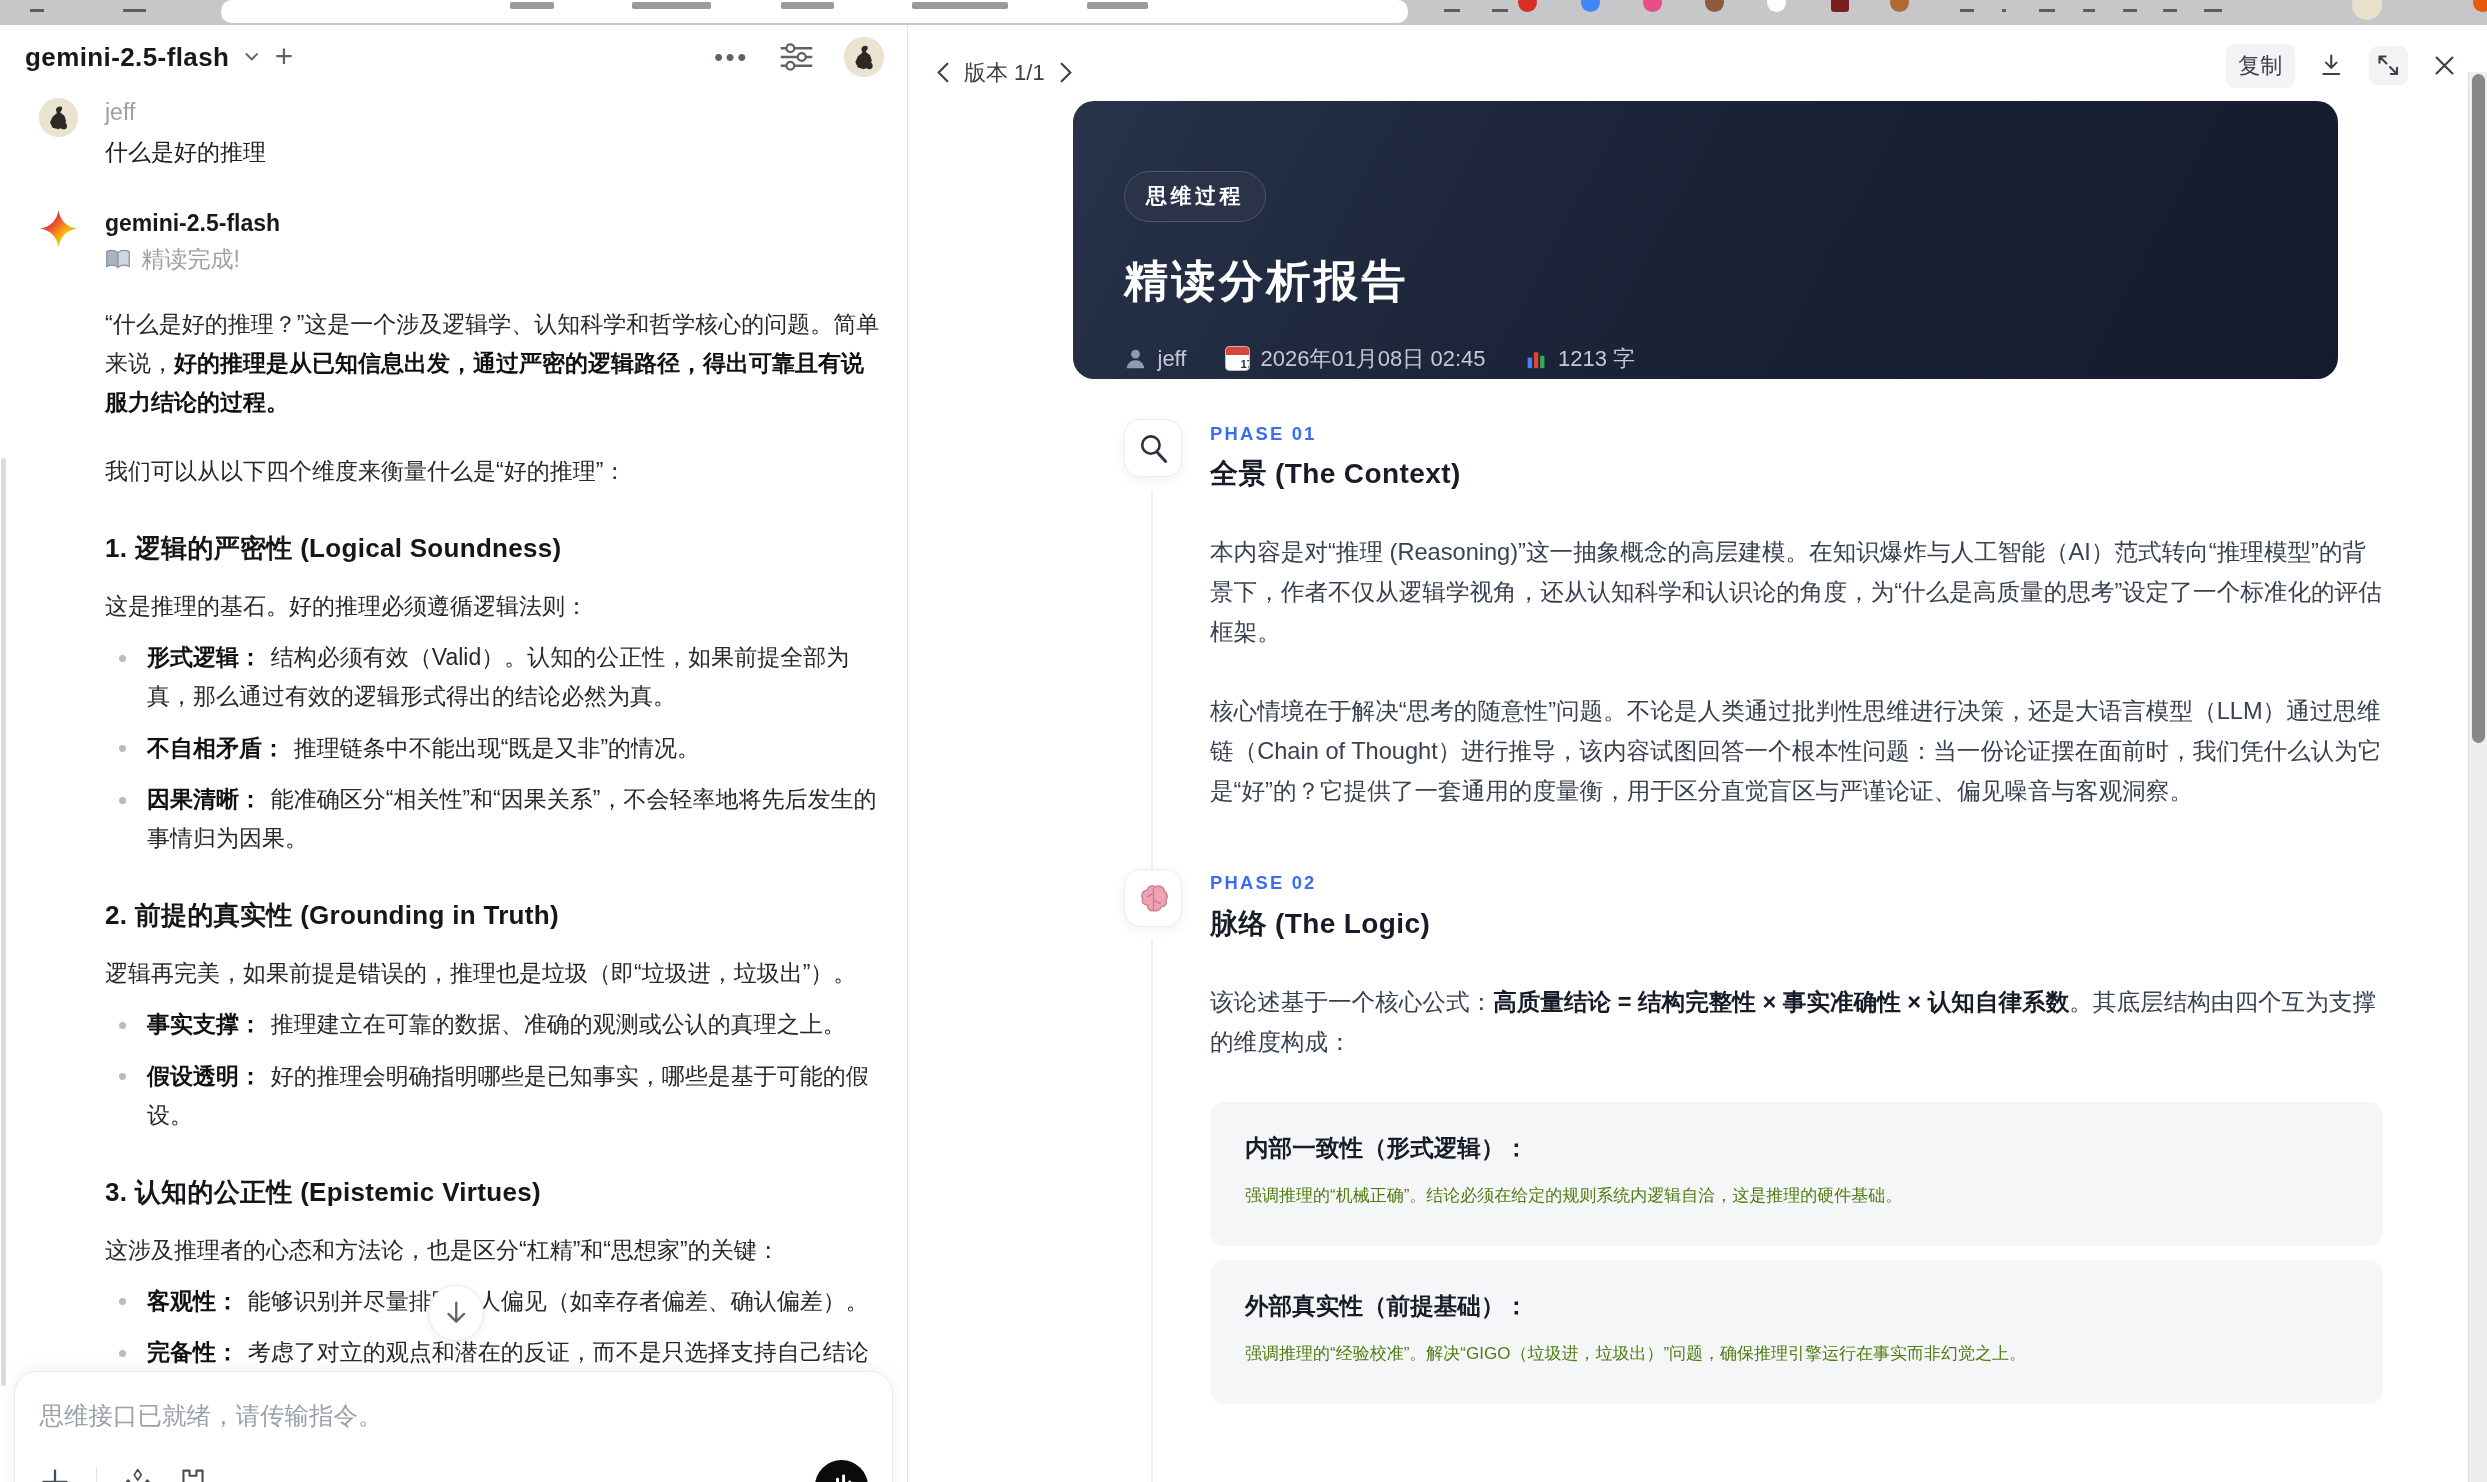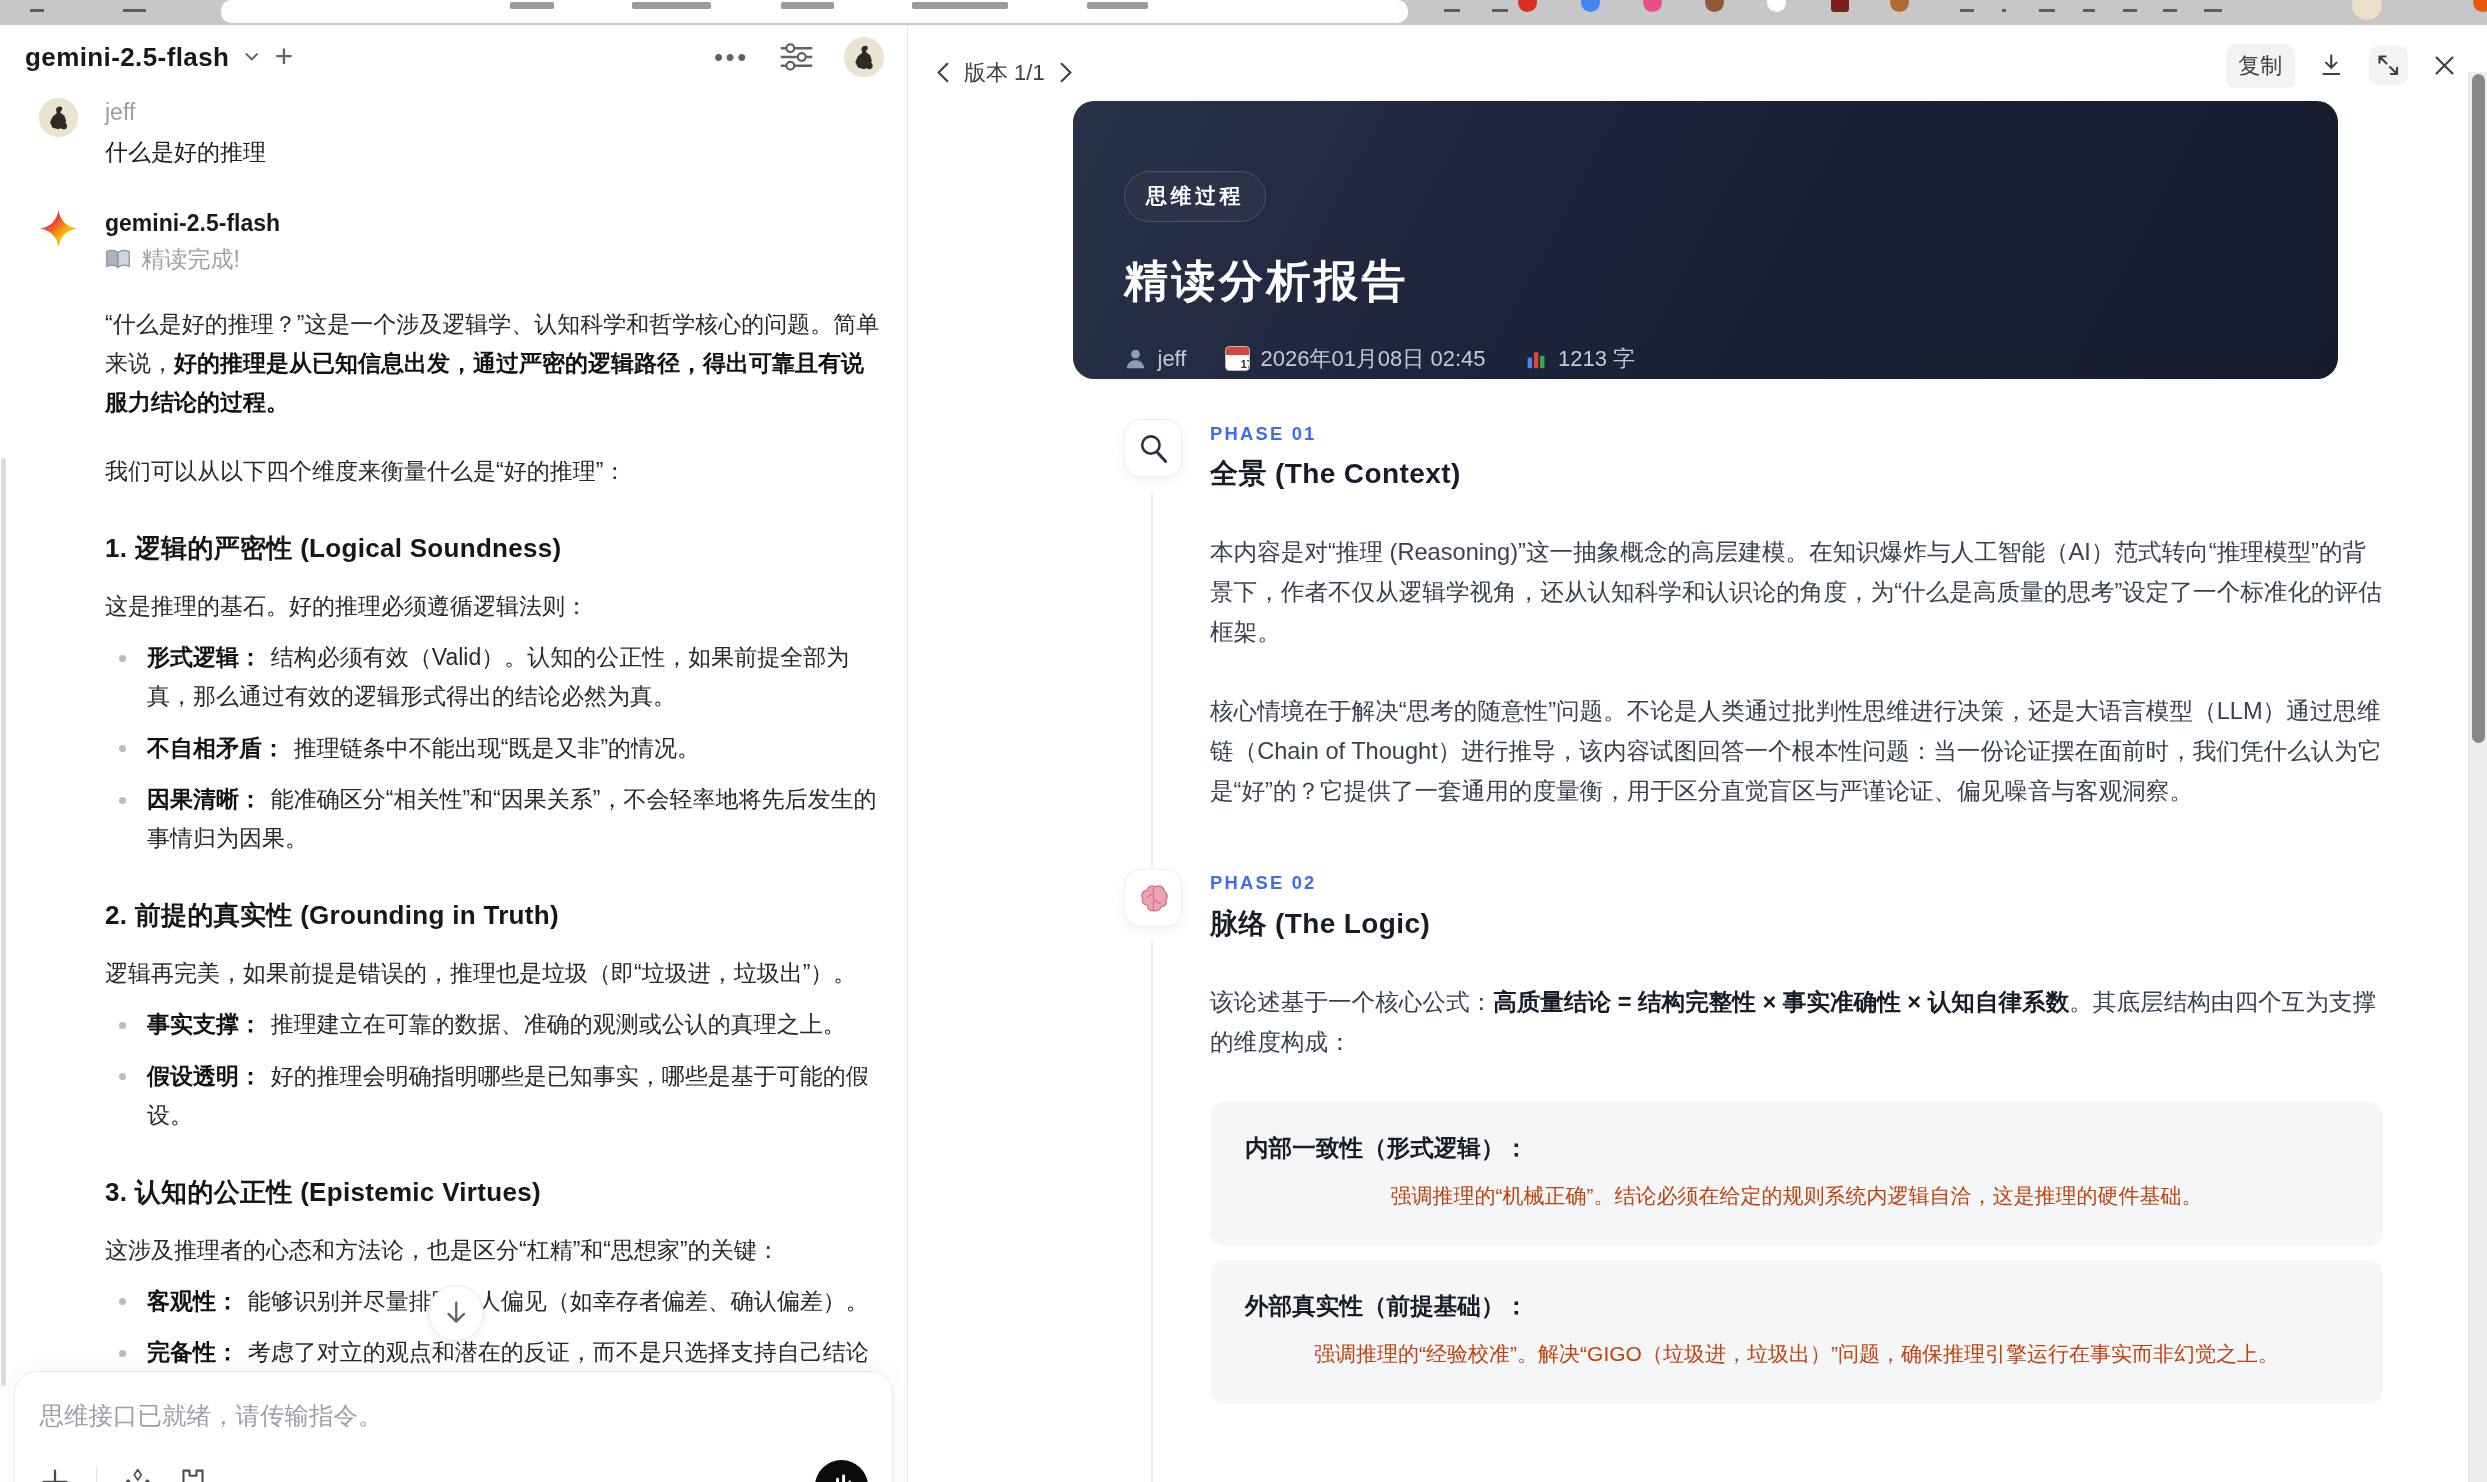--- a/index.html
+++ b/index.html
@@ -86,21 +86,21 @@
   .phase.last::before { bottom:-613px; }
   .phase-icon { position:absolute; left:216px; top:-3.5px; width:58px; height:58px; background:#fff; border:0.9px solid #ececf0; border-radius:15.8px; box-shadow:0 3.5px 10.5px rgba(20,30,60,.06); display:flex; align-items:center; justify-content:center; z-index:2; }
   .phase-label { color:#3b6cf2; font-weight:bold; font-size:18.4px; letter-spacing:2.2px; }
   .phase-title { font-size:28px; font-weight:bold; color:#171c28; margin-top:10.5px; letter-spacing:0.4px; }
   .rp-para { font-size:23.6px; line-height:40px; color:#394150; margin-top:39px; }
   .rp-para b { color:#171c28; }
 
   .logic-card { margin-top:14px; background:#f5f6f8; border-radius:14px; padding:30px 35px; }
   .logic-card.first { margin-top:40px; }
   .lc-title { font-size:23.6px; font-weight:bold; color:#171c28; }
-  .lc-body { font-size:21px; line-height:40px; color:#c2410c; margin-top:12.3px;text-align:center; }
+  .lc-body { font-size:17px; line-height:40px; color:#4d7c0f; margin-top:12.3px; }
 
   
   .rp-scrollbar { position:absolute; top:47px; right:0; width:19px; bottom:0; background:#eeeeee; border-left:0.9px solid #e0e0e0; }
   .rp-thumb { position:absolute; top:2.6px; left:2.6px; width:13px; height:669px; background:#878787; border-radius:7px; }
 
   svg { display:block; }
 </style>
 </head>
 <body>
 

